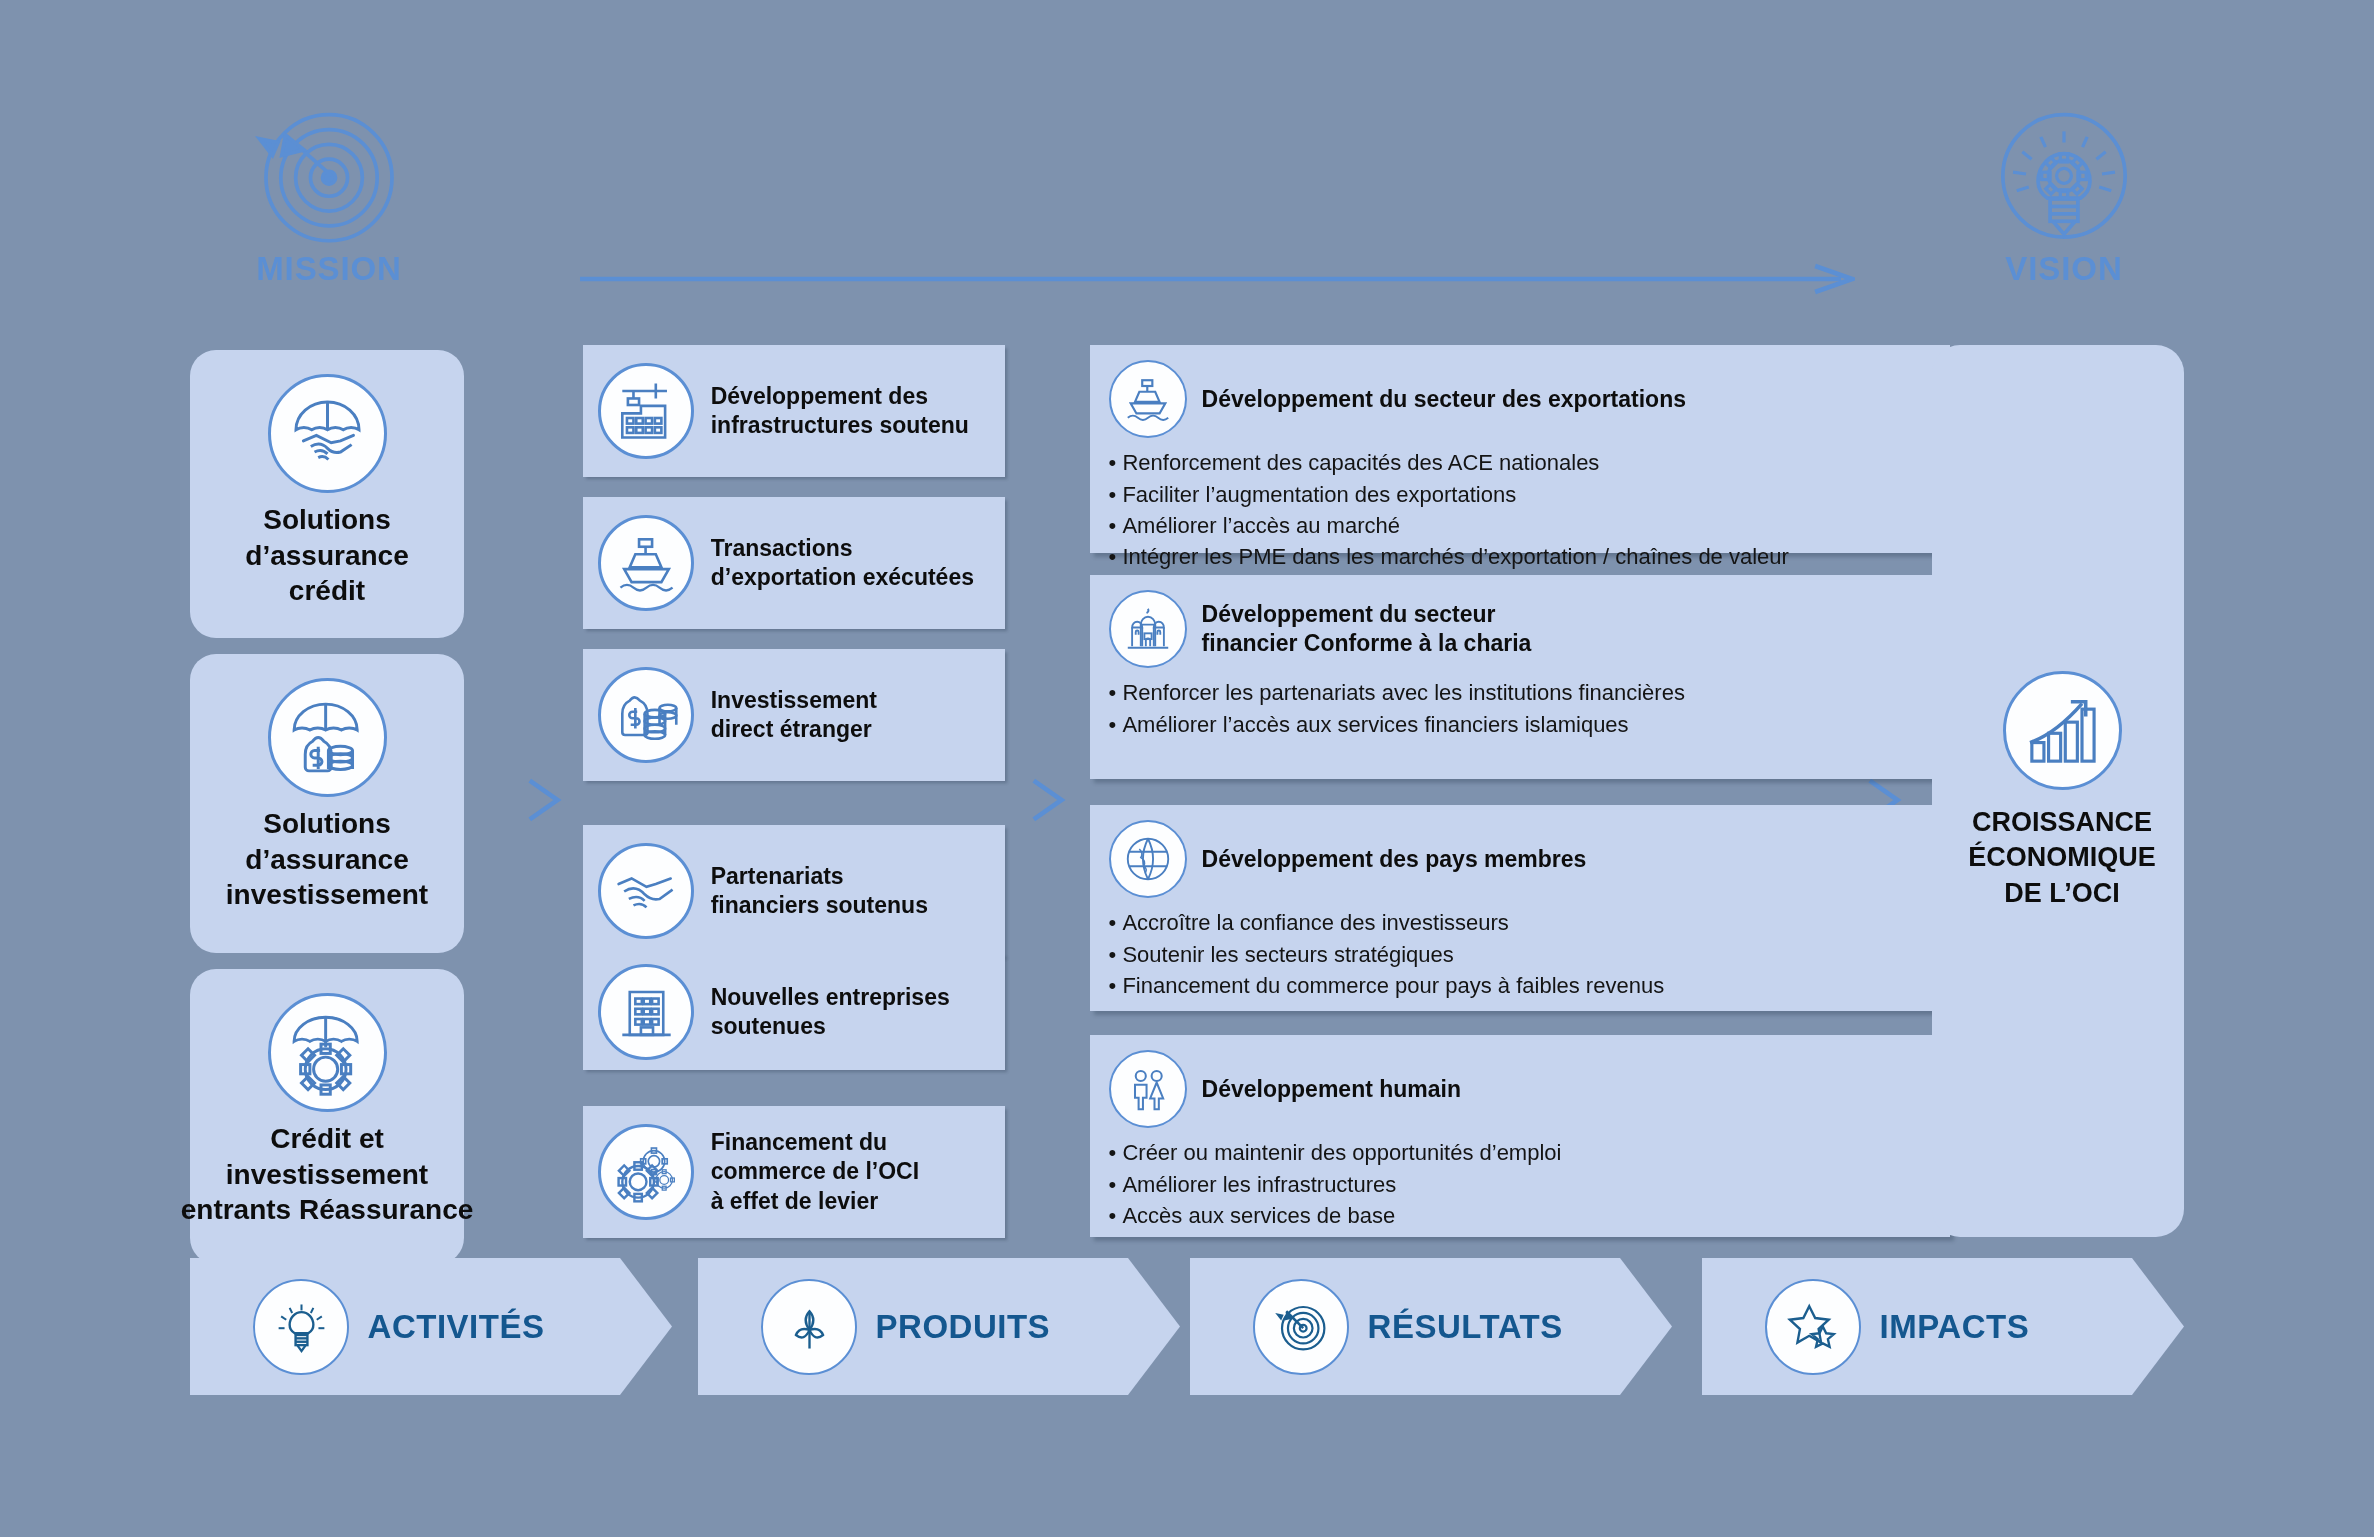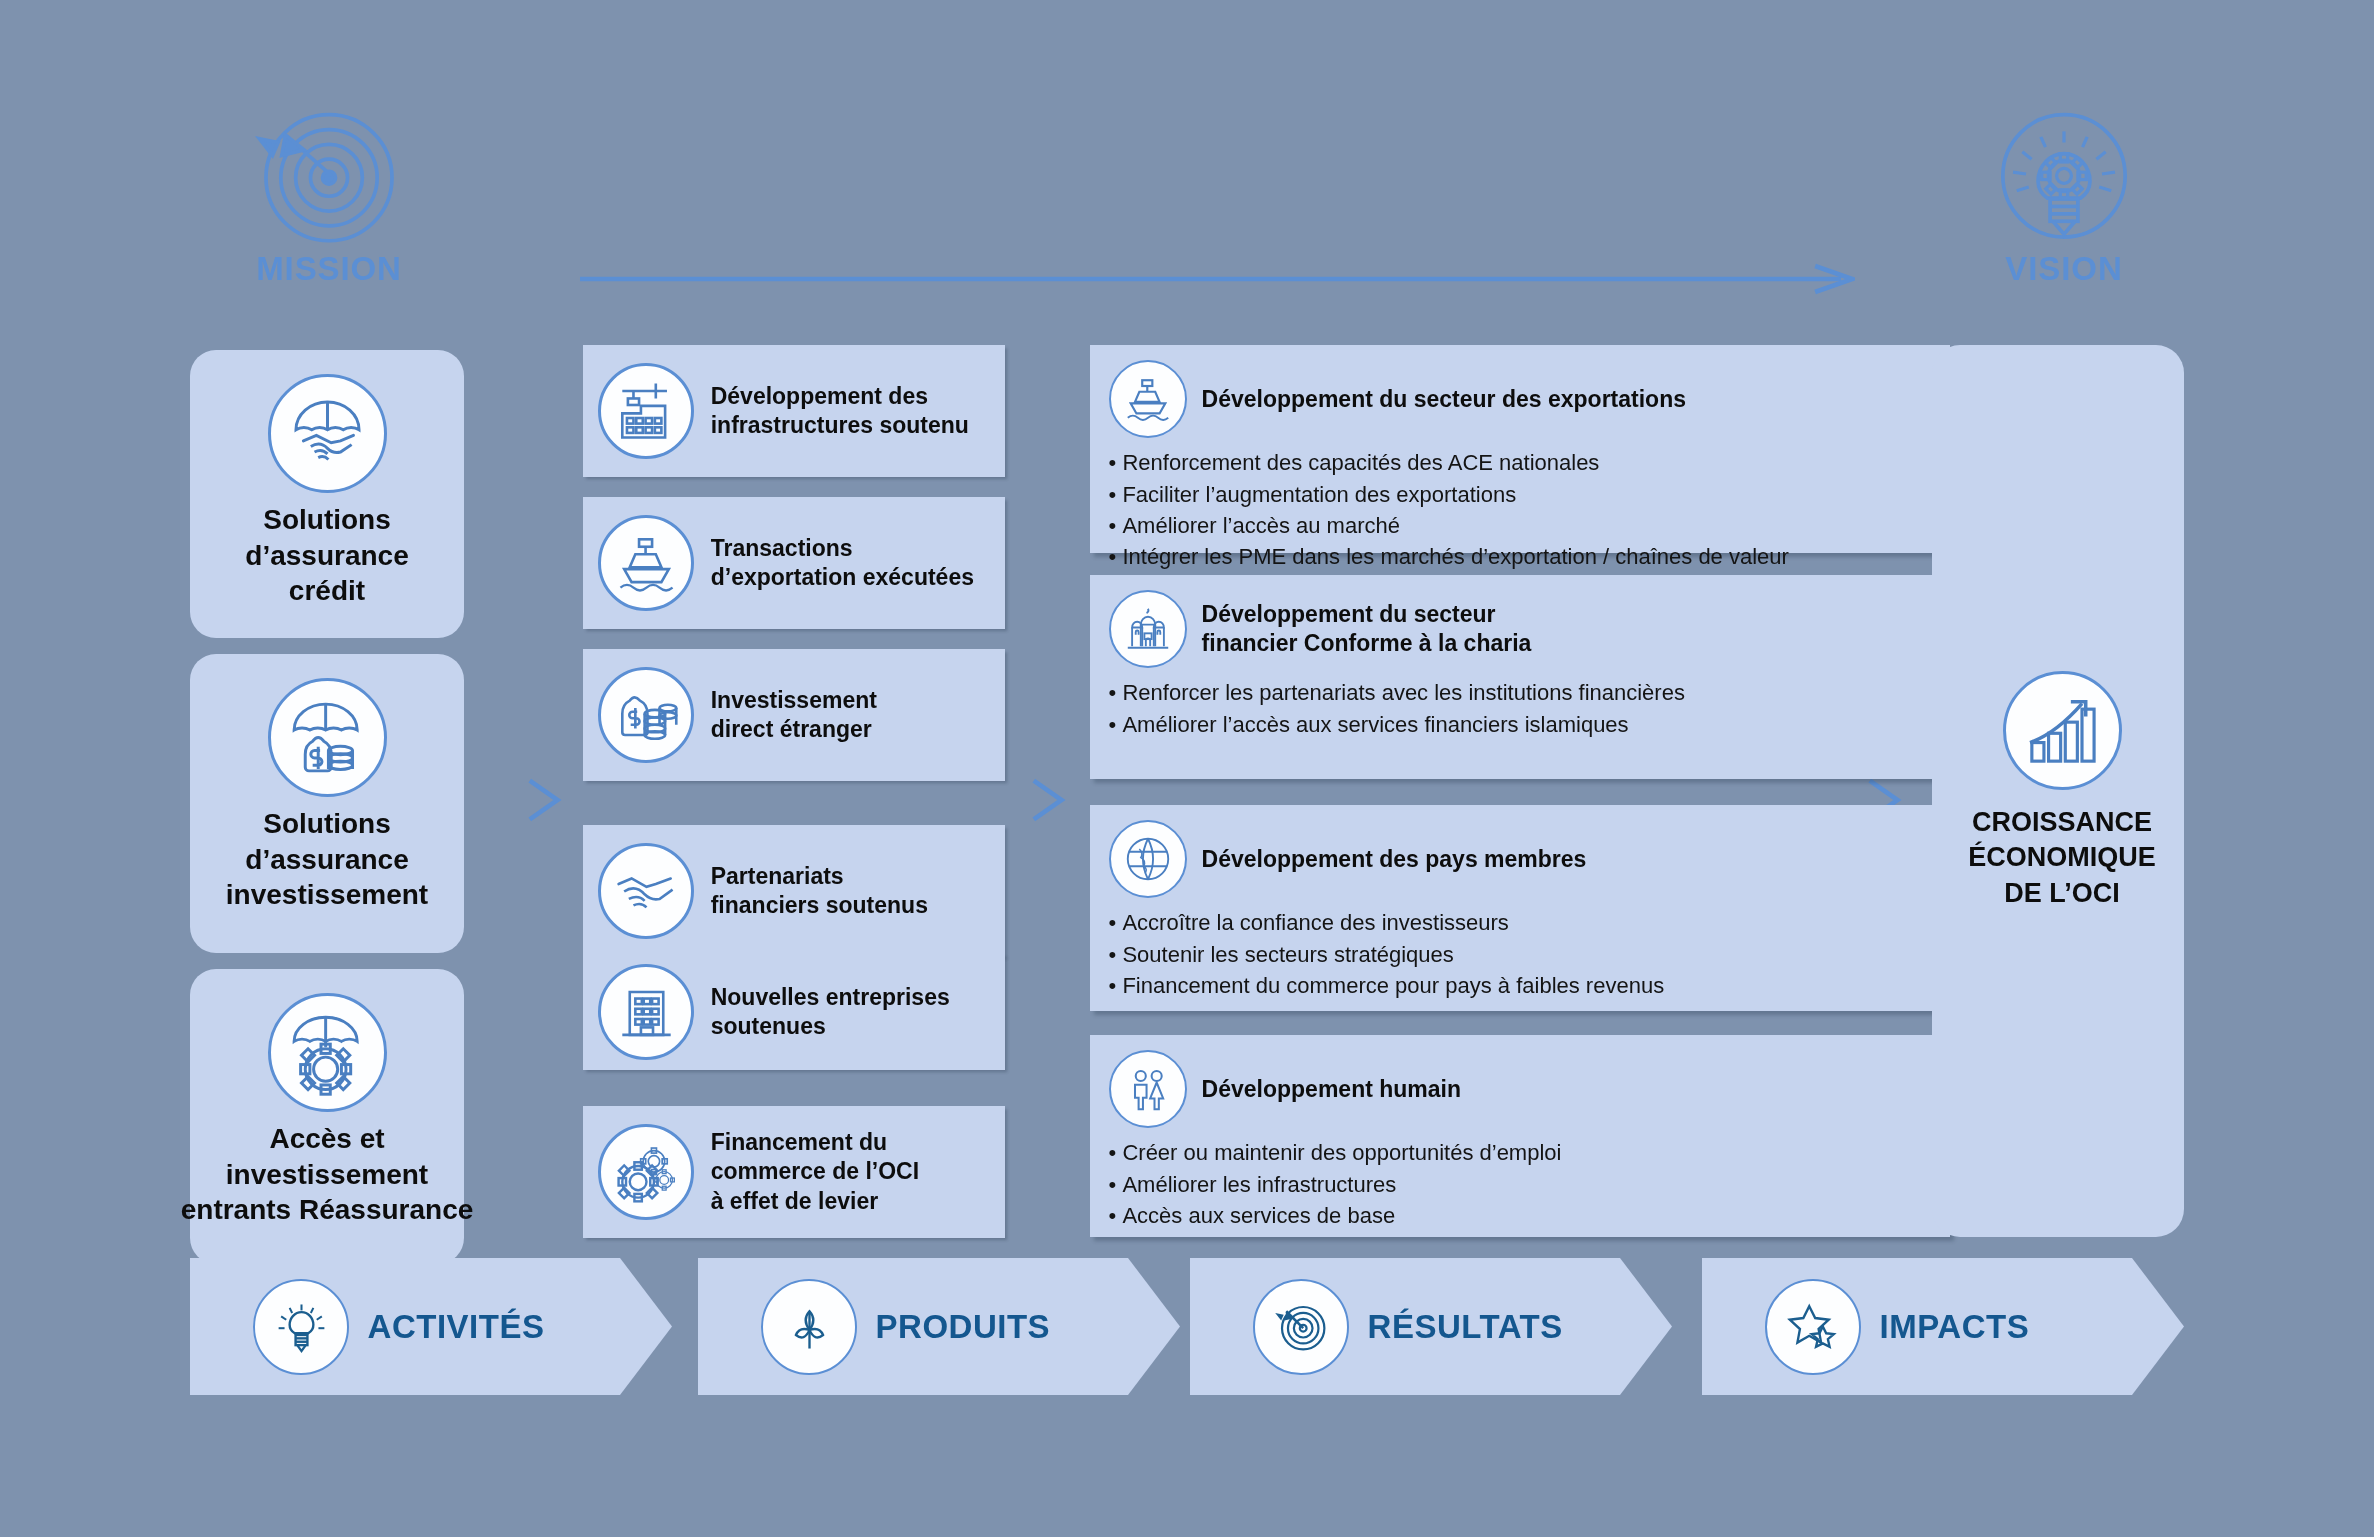--- a/index.html
+++ b/index.html
@@ -270,21 +270,21 @@
               <rect x="17" y="-5" width="10" height="10"></rect>
             <rect x="-24" y="-20" width="10" height="10" transform="rotate(45 -19 -15)"></rect>
             <rect x="14" y="-20" width="10" height="10" transform="rotate(-45 19 -15)"></rect>
             <rect x="-24" y="10" width="10" height="10" transform="rotate(-45 -19 15)"></rect>
             <rect x="14" y="10" width="10" height="10" transform="rotate(45 19 15)"></rect>
           </g>
         </g>
       </svg>
     </span>
     <span class="lbl">
-      <span>Accès et</span><br>
+      <span>Crédit et</span><br>
       <span>investissement</span><br>
       <span>entrants Réassurance</span>
     </span>
   </div>
 
   <div class="prod-card" id="prod-1">
     <span class="circ-icon mid">
       <svg width="67" height="67" viewBox="0 0 72 72" fill="none" stroke="#4a7fc1" stroke-width="2.8">
         <path d="M10 14 H58 M46 6 V22 M46 14 L34 14 M22 14 V22"></path>
         <rect x="16" y="22" width="12" height="7"></rect>

